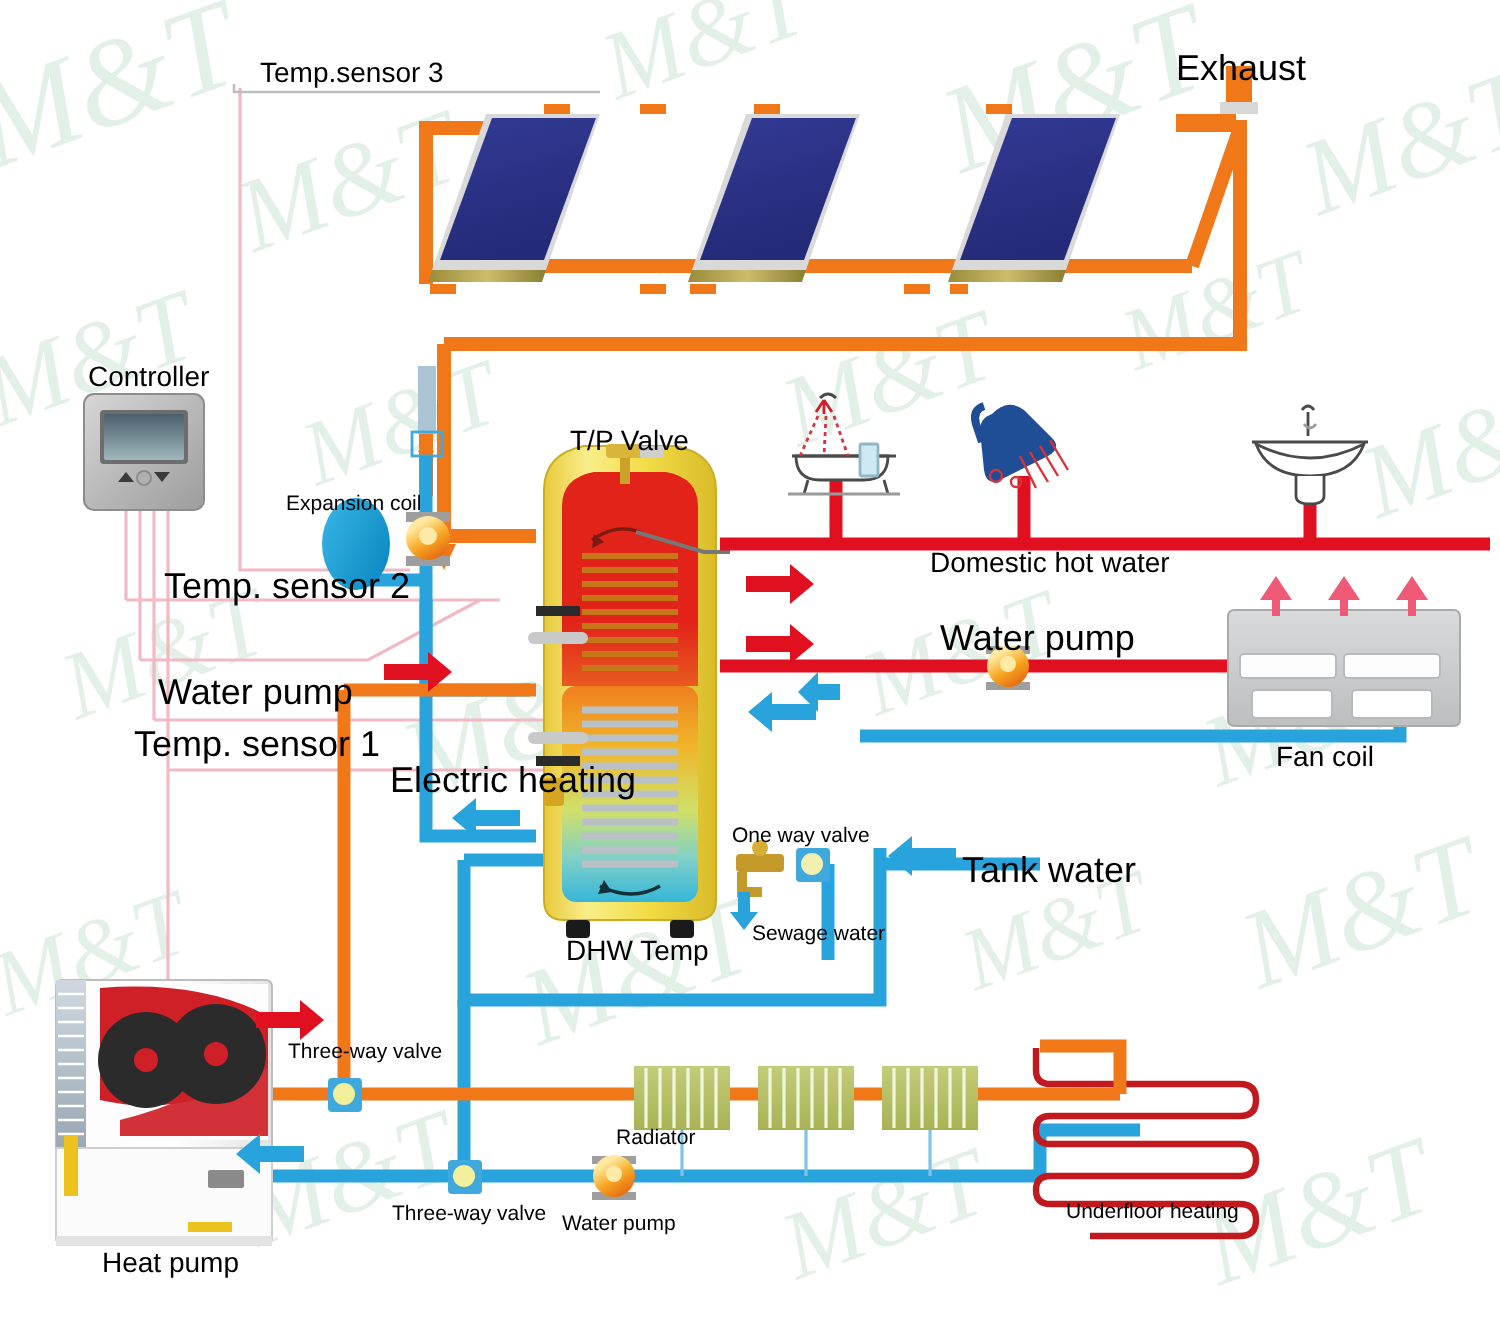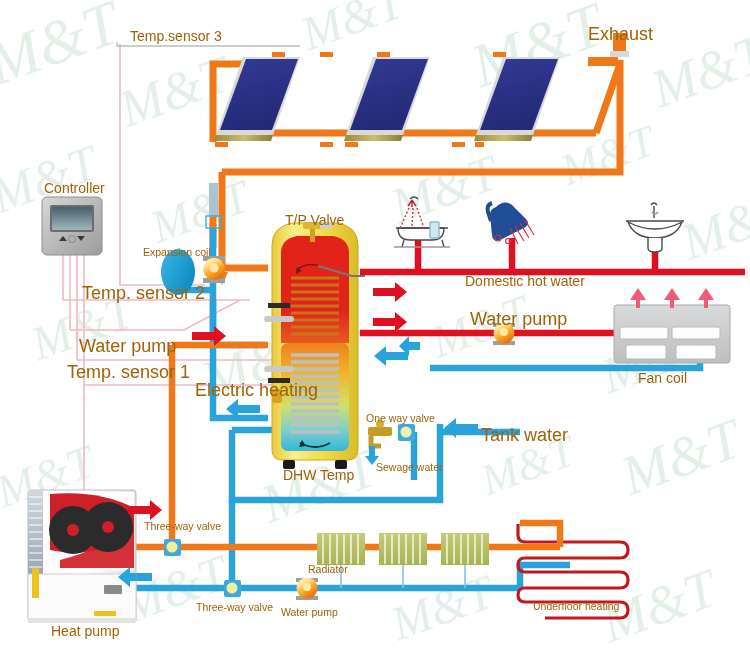--- a/index.html
+++ b/index.html
@@ -2,21 +2,21 @@
 <html><head>
 <meta charset="utf-8">
 <style>
   html,body{margin:0;padding:0;background:#fff;}
   body{font-family:"Liberation Sans",sans-serif;}
   #stage{position:relative;width:750px;height:663px;background:#fff;overflow:hidden;}
   #wm{position:absolute;inset:0;z-index:0;pointer-events:none;}
   #wm span{position:absolute;font-family:"Liberation Serif",serif;color:#dfeee5;
            font-size:62px;font-style:italic;white-space:nowrap;opacity:.85;}
   #svgroot{position:absolute;left:0;top:0;z-index:2;}
-  .lbl{position:absolute;z-index:5;color:#a16207;white-space:nowrap;
+  .lbl{position:absolute;z-index:5;color:#000000;white-space:nowrap;
        font-family:"Liberation Sans",sans-serif;}
   .l-big{font-size:14px;}
   .l-mid{font-size:18px;}
   .l-sm{font-size:10.5px;}
 </style>
 </head>
 <body>
 
 <div id="stage">
 

